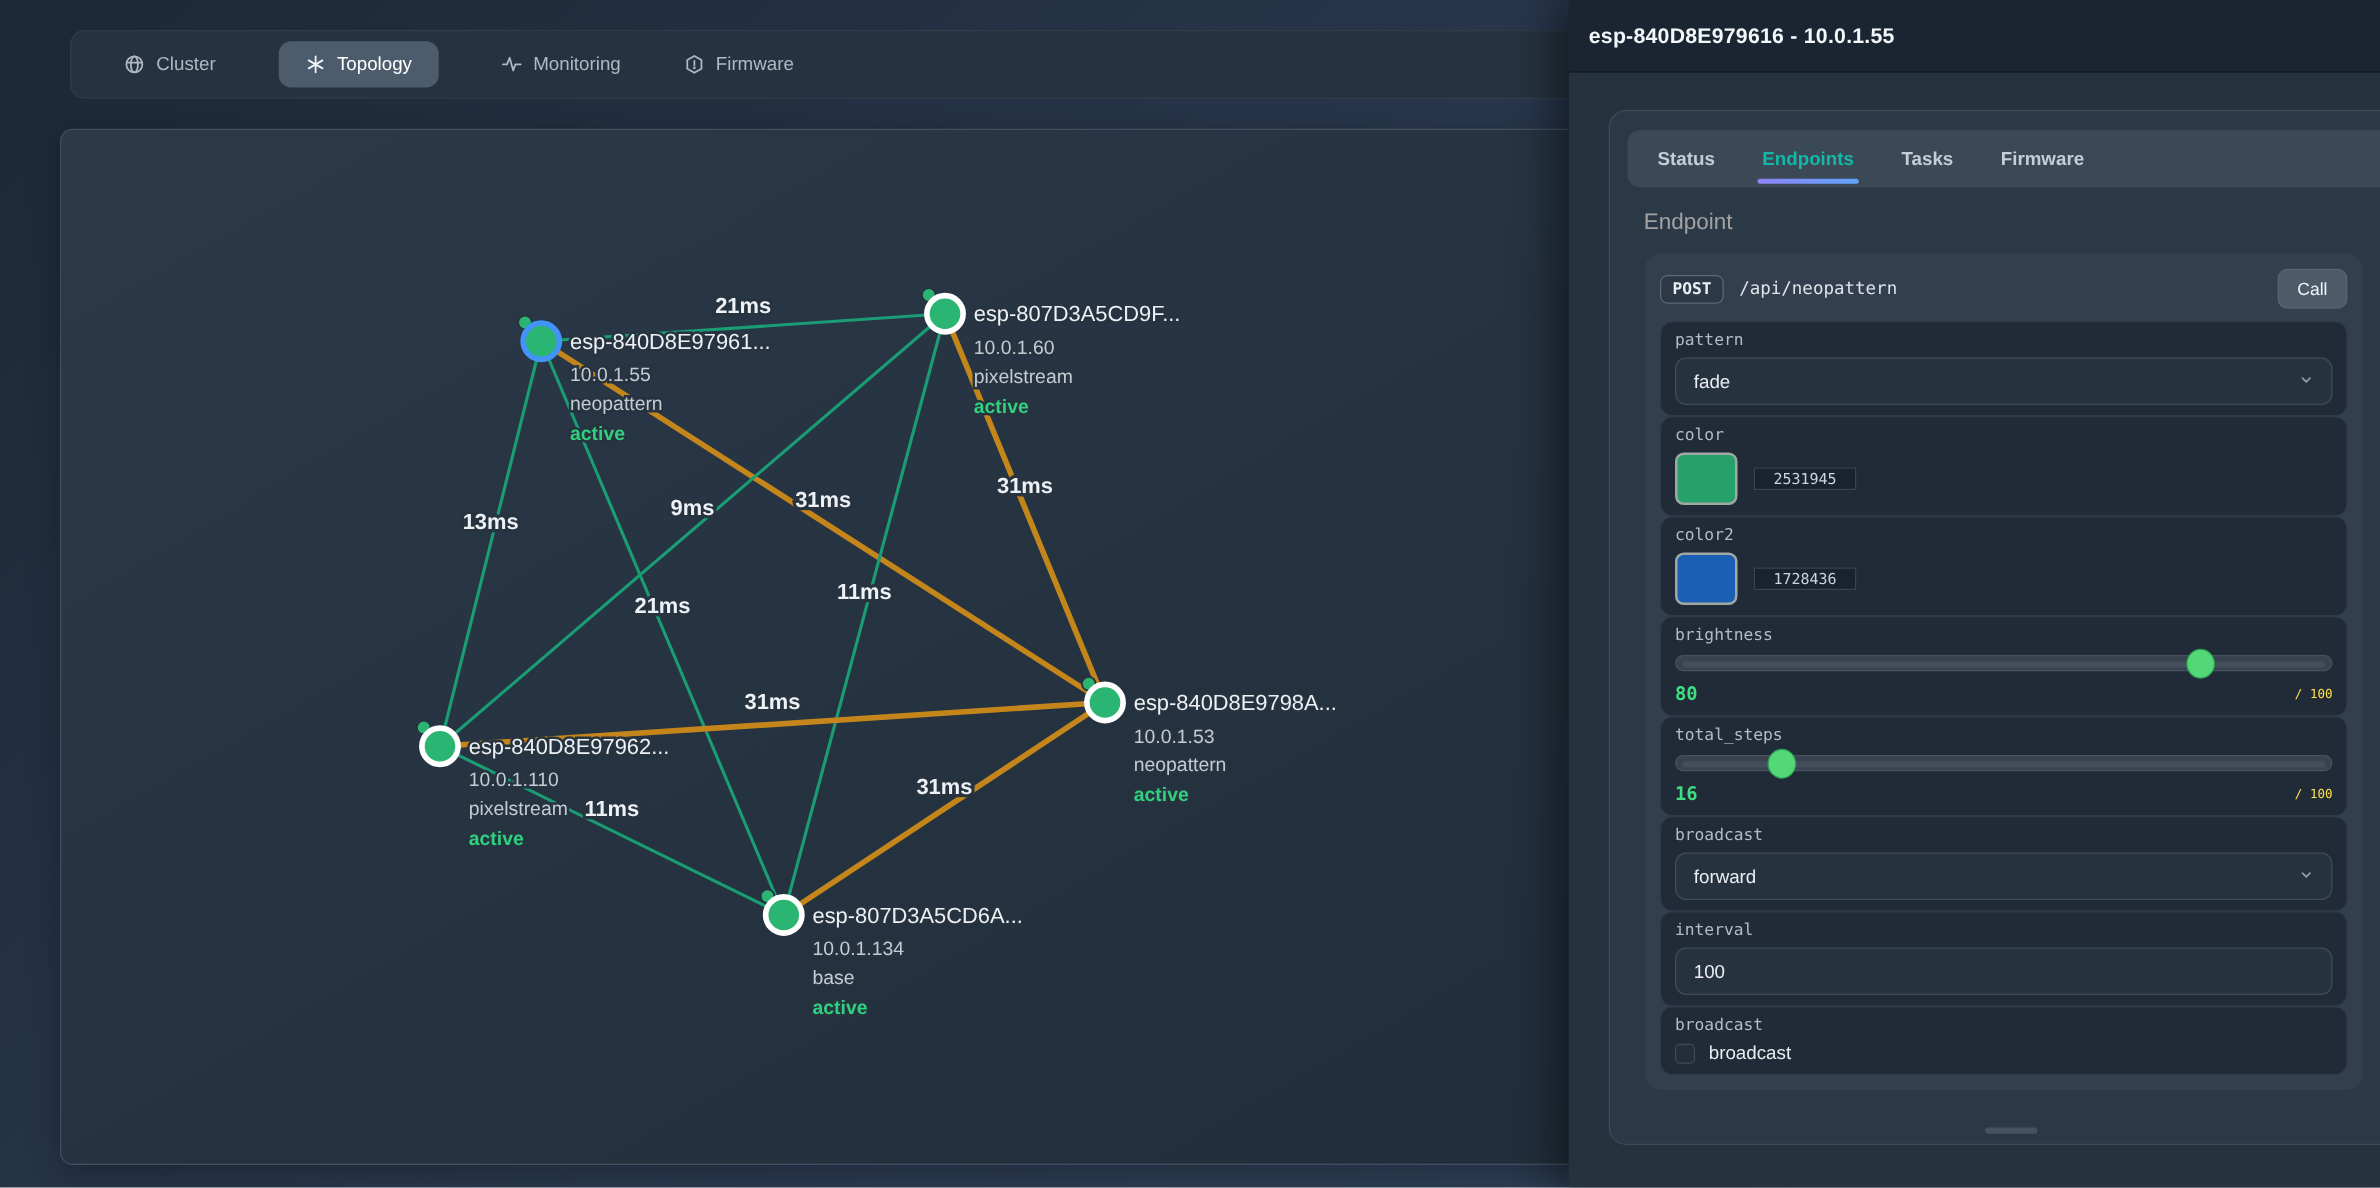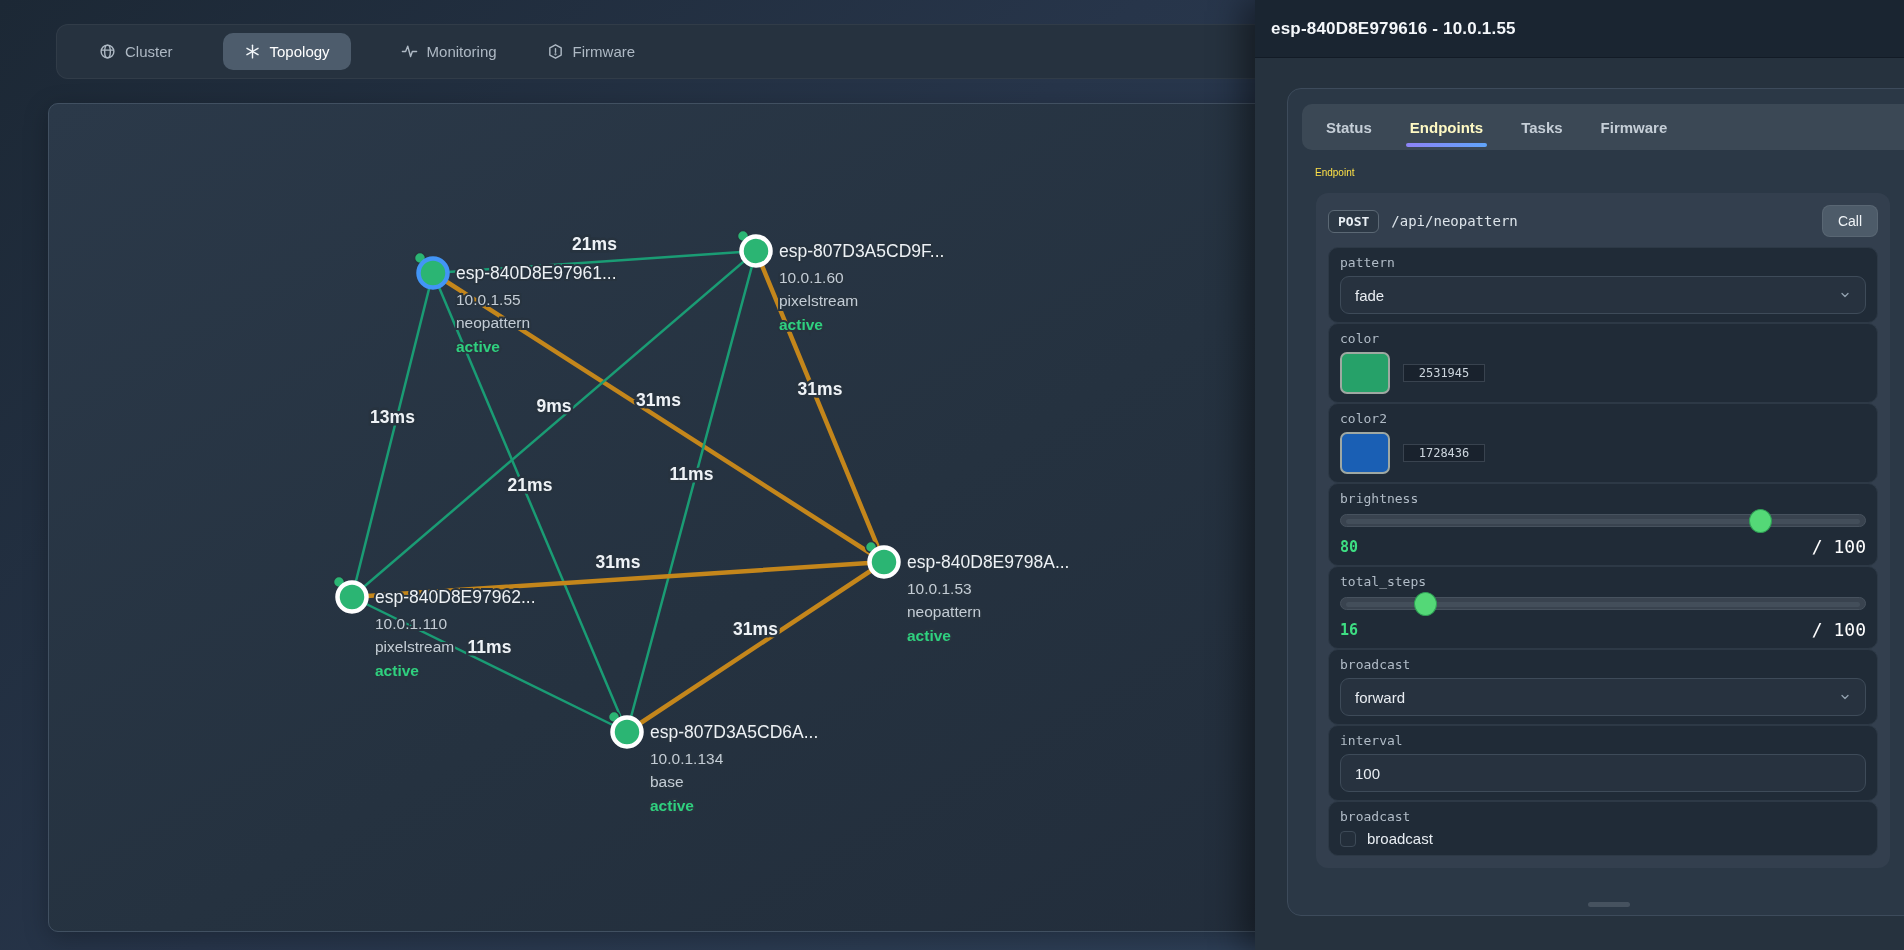--- a/index.html
+++ b/index.html
@@ -54,30 +54,30 @@
     height:828px; padding:15px 14px; position:relative;margin-left:16px;
   }
 
   
   .tabbar {
     height:46px; background:#3b4855; border-radius:10px;
     display:flex; align-items:center; padding:0 24px; gap:38px;
   }
   .tab { position:relative; height:100%; display:flex; align-items:center;
     font-size:15px; font-weight:700; color:#c5ced7; cursor:pointer; }
-  .tab.active { color:#fef9c3; }
+  .tab.active { color:#14b8a6; }
   .tab.active::after {
     content:""; position:absolute; left:-4px; right:-4px; bottom:3px; height:4px; border-radius:2px;
     background:linear-gradient(90deg,var(--uline-a),var(--uline-b));
   }
   .refresh-btn { margin-left:auto; cursor:pointer; display:flex; align-items:center; }
 
   
   .endpoint-row { margin-top:17px; display:flex; align-items:center; gap:13px; padding-left:13px; }
-  .endpoint-label { font-size:10px; color:#fde047; }
+  .endpoint-label { font-size:18px; color:#a3a3a3; }
   .endpoint-select {
     width:316px; height:39px; background:#1e2834; border:1px solid #3f4d5c; border-radius:9px;
     display:flex; align-items:center; padding:0 13px; cursor:pointer;
     font-size:14px; color:#e3eaf0;
   }
   .endpoint-select .chev { margin-left:auto; }
 
   
   .form-card {
     margin-top:15px; margin-left:14px; width:574px;
@@ -118,21 +118,21 @@
   .slider-track::before{
     content:""; position:absolute; left:5px; right:5px; top:4px; height:5px; border-radius:3px;
     background:#434e5a;
   }
   .slider-thumb {
     position:absolute; top:-6px; width:23px; height:24px; border-radius:50%;
     background:var(--slider-green); border:1px solid #2f9e55; transform:translateX(-11px); cursor:grab;
   }
   .slider-values { display:flex; justify-content:space-between; margin-top:9px; align-items:center; }
   .slider-current { font-size:15px; font-weight:700; color:var(--val-green); }
-  .slider-max { font-size:18px; color:#ffffff; }
+  .slider-max { font-size:10px; color:#fde047; }
   .check-row { display:flex; align-items:center; gap:11px; margin-top:2px; }
   .checkbox { width:16px; height:16px; border:1px solid #3d4a57; border-radius:4px; background:#232e3a; cursor:pointer; }
   .check-label { font-size:15px; color:#e8edf2; }
 
   .vscroll {
     position:absolute; right:3px; top:150px; width:8px; height:600px;
     background:rgba(255,255,255,.05); border-radius:4px;
   }
   .hscroll {
     position:absolute; left:300px; bottom:8px; width:42px; height:5px;

